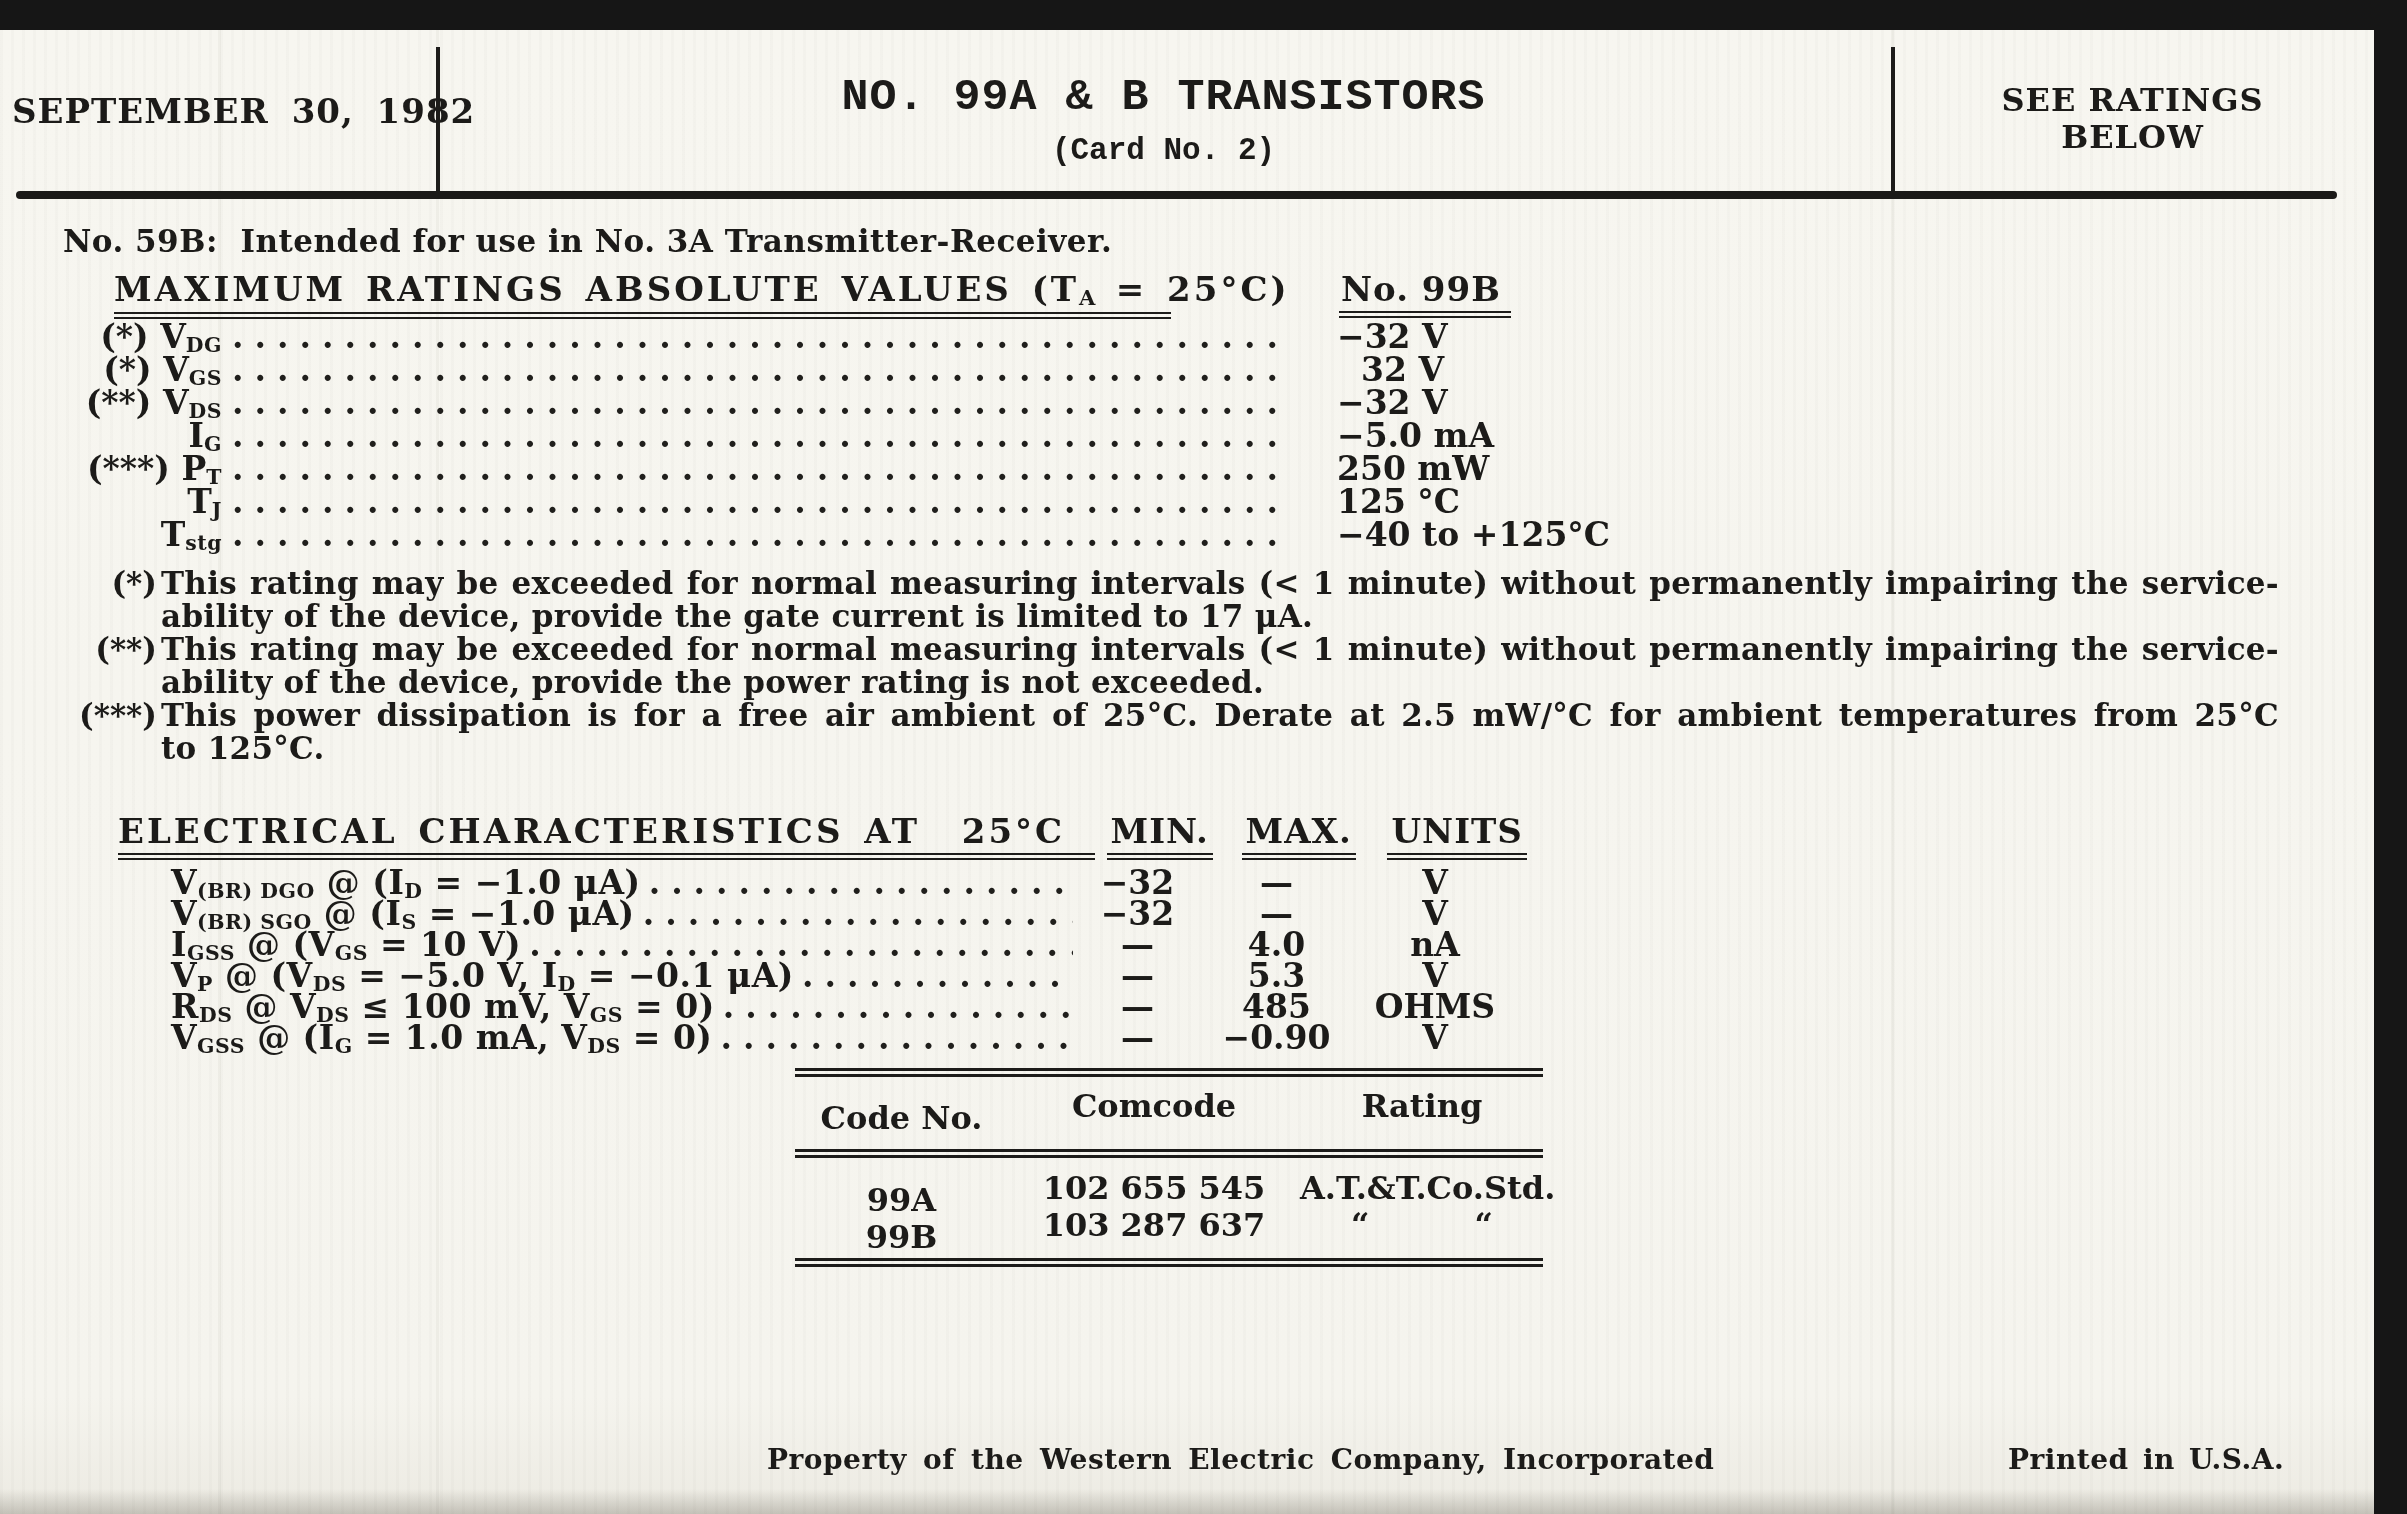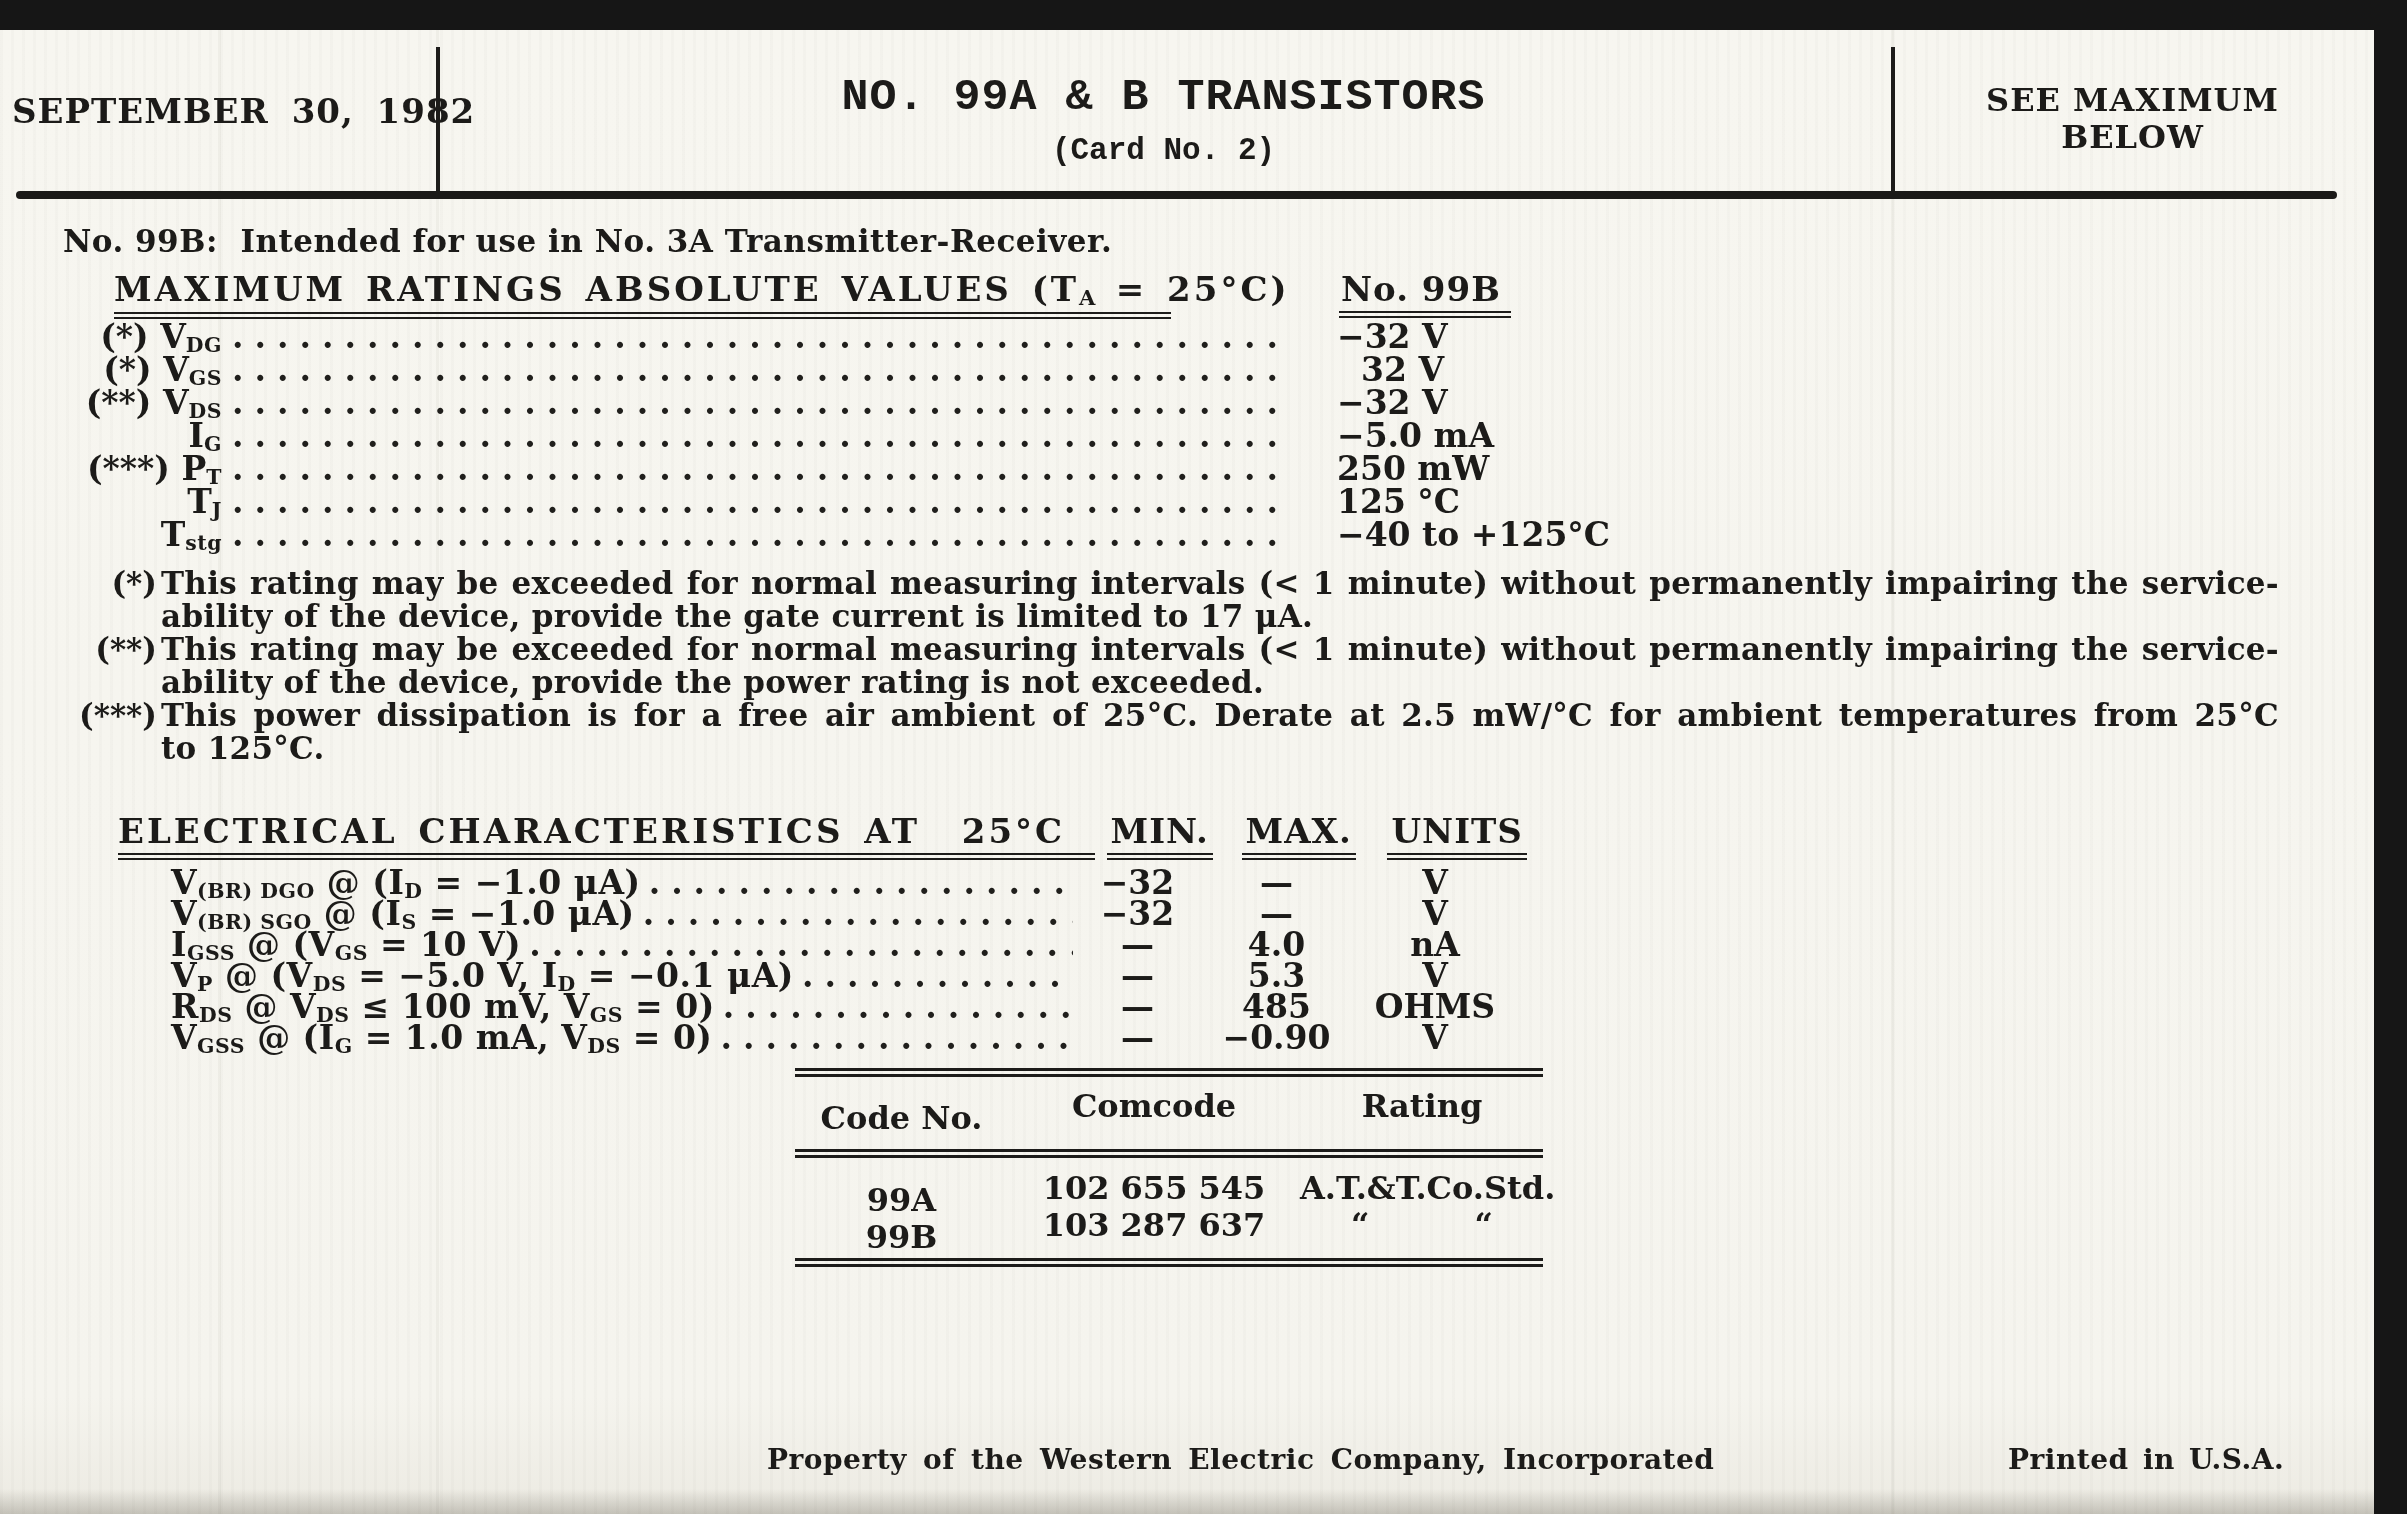--- a/index.html
+++ b/index.html
@@ -101,29 +101,29 @@
     <div class="streak" style="left:436px"></div>
     <div class="streak" style="left:1891px"></div>
 
     <div>
       <div class="hdr-date">SEPTEMBER 30, 1982</div>
       <div class="hdr-center">
         <div class="hdr-title">NO. 99A &amp; B TRANSISTORS</div>
         <div class="hdr-sub">(Card No. 2)</div>
       </div>
       <div class="hdr-note">
-        <div>SEE MAXIMUM</div>
+        <div>SEE RATINGS</div>
         <div>BELOW</div>
       </div>
       <div class="vline" style="left:436px"></div>
       <div class="vline" style="left:1891px"></div>
       <div class="hdr-rule"></div>
     </div>
 
-    <div class="intro">No. 99B:  Intended for use in No. 3A Transmitter-Receiver.</div>
+    <div class="intro">No. 59B:  Intended for use in No. 3A Transmitter-Receiver.</div>
 
     <div class="ratings-heading-row">
       <span class="maxr u2"><span>MAXIMUM RATINGS ABSOLUTE VALUES (T</span><span class="sub-seg">A</span><span> = 25°C)</span></span>
       <span class="no99b u2">No. 99B</span>
     </div>
 
     <div class="ratings">
       <div class="rrow">
         <span class="rlabel"><span>(*) V</span><span class="sub-seg">DG</span></span>
         <span class="rleader"></span>

